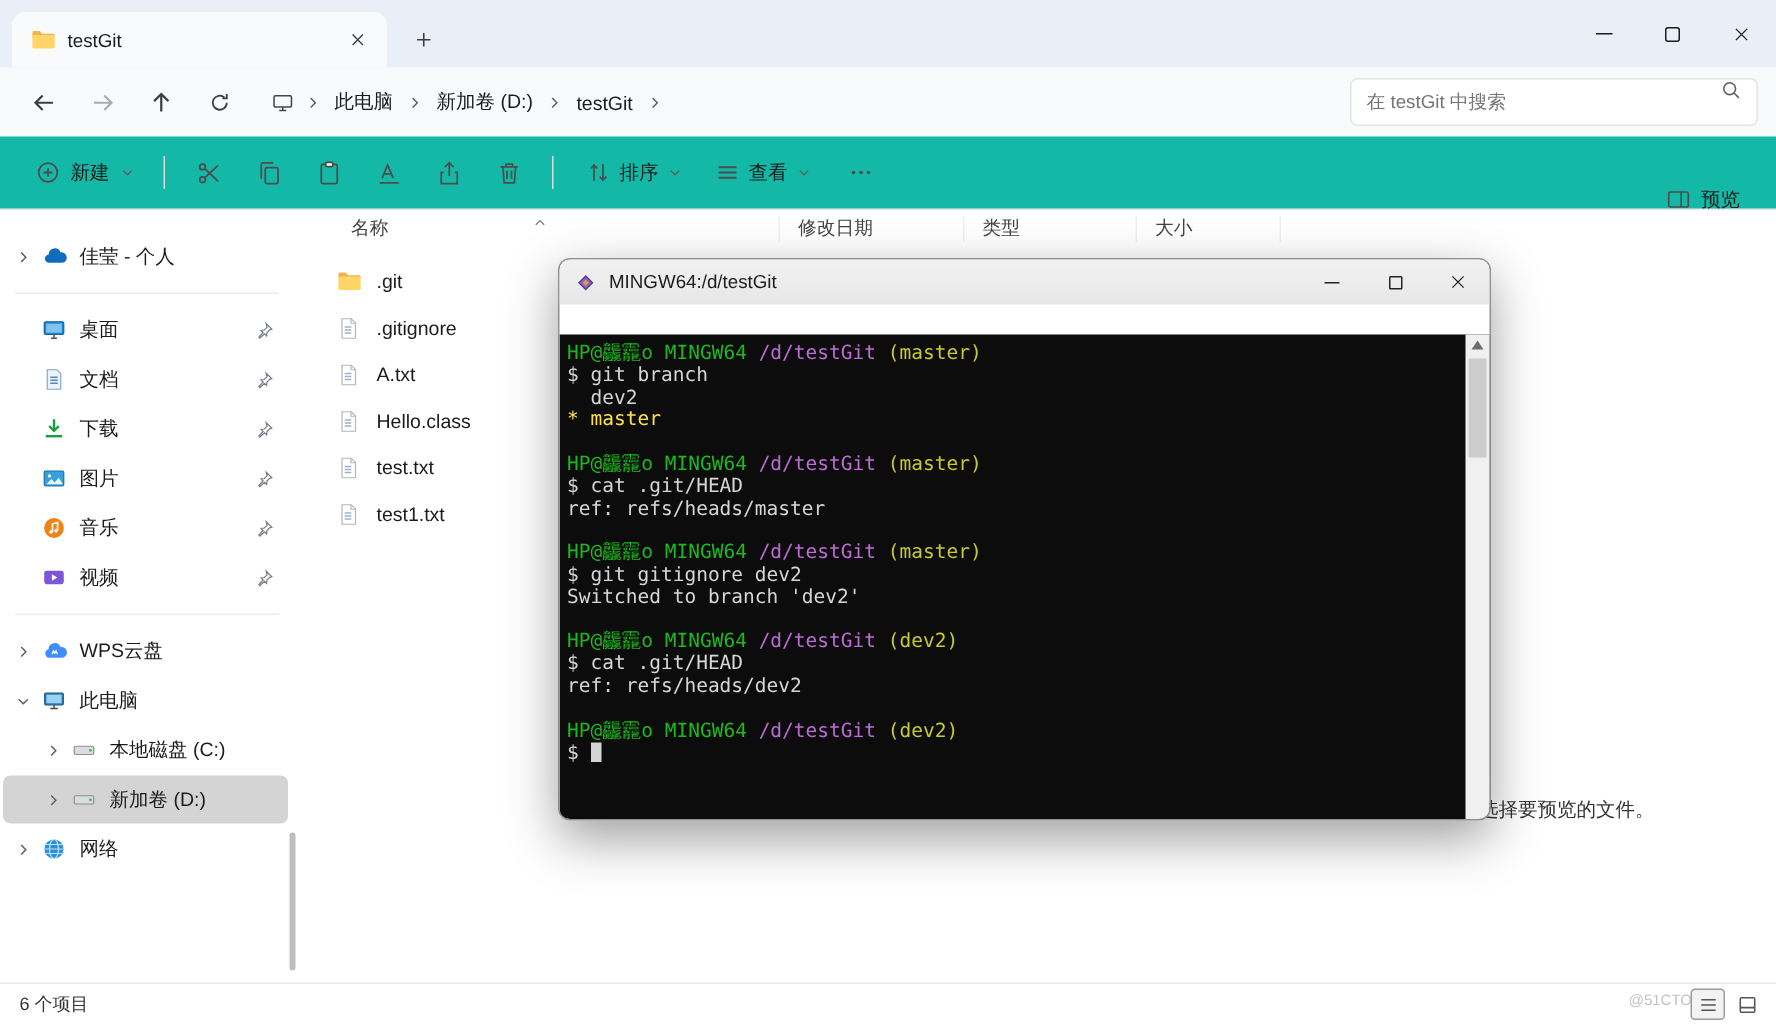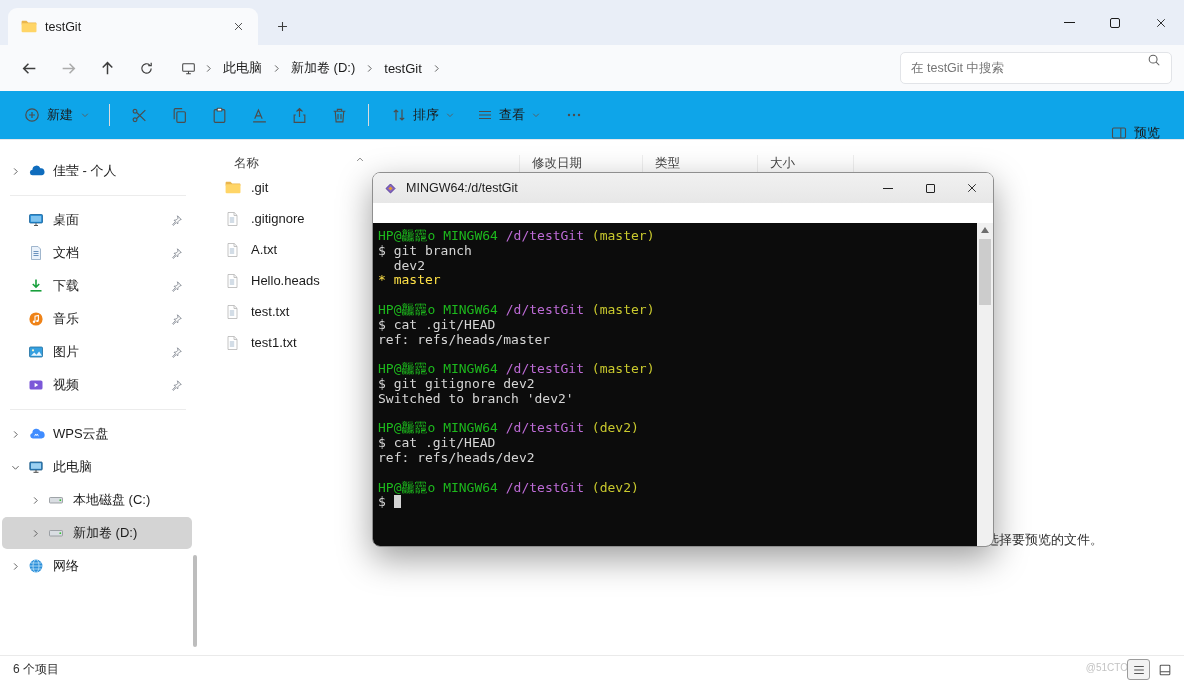--- a/index.html
+++ b/index.html
@@ -22,21 +22,21 @@
   .navbar{height:46px;background:#f9fafc;display:flex;align-items:center;padding:0 12px;}
   .nav-btn{width:34px;height:32px;display:flex;align-items:center;justify-content:center;border-radius:5px;margin-right:5px;flex-shrink:0;}
   .breadcrumb-bar{display:flex;align-items:center;margin-left:8px;font-size:13px;gap:1px;flex:1;min-width:0;}
   .bc-icon{display:flex;align-items:center;padding:0 5px;}
   .crumb{padding:5px 7px;border-radius:4px;white-space:nowrap;}
   .crumb-sep{display:flex;align-items:center;padding:0 1px;}
   .search-box{width:272px;height:32px;background:#fff;border:1px solid #e2e4e8;border-radius:5px;display:flex;padding:0 10px;margin-left:12px;flex-shrink:0;}
   .search-input{border:none;outline:none;flex:1;font-size:12.5px;color:#555;background:transparent;font-family:inherit;}
 
   
-  .toolbar{height:49px;background:#0ea5e9;border-bottom:1px solid #e6e8eb;display:flex;align-items:center;padding:0 14px;}
+  .toolbar{height:49px;background:#14b8a6;border-bottom:1px solid #e6e8eb;display:flex;align-items:center;padding:0 14px;}
   .tb-new{display:flex;align-items:center;gap:7px;padding:7px 10px;border-radius:5px;font-size:13px;}
   .tb-sep{width:1px;height:22px;background:#d9dcdf;margin:0 9px;}
   .tb-actions{display:flex;align-items:center;}
   .tb-icon{width:40px;height:34px;display:flex;align-items:center;justify-content:center;border-radius:5px;}
   .tb-drop{display:flex;align-items:center;gap:6px;padding:7px 9px;border-radius:5px;font-size:13px;margin-left:4px;}
   .tb-more{width:36px;height:34px;display:flex;align-items:center;justify-content:center;border-radius:5px;margin-left:6px;}
   .tb-preview{margin-left:auto;display:flex;align-items:center;gap:7px;font-size:13px;padding:7px 10px;border-radius:5px;margin-top:36px;}
 
   
   .content{height:515px;display:flex;position:relative;background:#fff;}
@@ -45,21 +45,21 @@
   .side-item.ind1{padding-left:24px;}
   .side-item.selected{background:#d4d4d4;}
   .chev{width:18px;height:18px;display:flex;align-items:center;justify-content:center;flex-shrink:0;}
   .s-icon{width:20px;display:flex;justify-content:center;margin:0 7px 0 2px;flex-shrink:0;}
   .s-label{white-space:nowrap;}
   .pin{margin-left:auto;margin-right:9px;opacity:.85;}
   .side-sep{height:1px;background:#ececec;margin:8px 14px 8px 10px;}
   .sb-thumb{position:absolute;right:3px;bottom:8px;width:4px;height:92px;background:#bdbdbd;border-radius:2px;}
 
   .filearea{flex:1;position:relative;padding-top:4px;min-width:0;}
-  .cols{display:flex;height:28px;align-items:flex-end;color:#444;font-size:12.5px;}
+  .cols{display:flex;height:28px;align-items:flex-start;color:#444;font-size:12.5px;}
   .colh{display:flex;align-items:center;position:relative;border-right:1px solid #efefef;}
   .colh.c0{width:320px;padding-left:34px;}
   .colh.c1{width:123px;padding-left:12px;}
   .colh.c2{width:115px;padding-left:12px;}
   .colh.c3{width:96px;padding-left:12px;}
   .sortmark{position:absolute;top:0px;left:50%;transform:translateX(-50%);}
   .frow{height:31px;display:flex;align-items:center;padding-left:22px;font-size:13px;}
   .f-icon{width:20px;margin-right:9px;display:flex;justify-content:center;}
   .preview-hint{position:absolute;left:986px;top:391px;font-size:13px;color:#333;z-index:5;white-space:nowrap;}
 
@@ -344,43 +344,43 @@
         <span class="pin">
           <svg viewBox="0 0 16 16" width="13" height="13">
             <path d="M9.2 2.2l4.6 4.6-1.8.5-2.2 2.2-.3 2.7-1.7-1.7L4 14l-.8-.8 3.5-3.8L5 7.7l2.7-.3 2.2-2.2z" fill="none" stroke="#5f6673" stroke-width="1"></path>
           </svg>
         </span>
       </div>
       <div class="side-item">
         <span class="chev"></span>
         <span class="s-icon">
           <svg viewBox="0 0 16 16" width="16" height="16">
+            <rect x="1.5" y="3" width="13" height="10" rx="1" fill="#36a0e0" stroke="#1f6f9e" stroke-width=".8"></rect>
+            <circle cx="5" cy="6.3" r="1.1" fill="#fff8c9"></circle>
+            <path d="M3 11.8l3.2-3.4 2.3 2.3 2.6-3.2 2.9 4.3z" fill="#e9f6ff"></path>
+          </svg>
+        </span>
+        <span class="s-label">图片</span>
+        <span class="pin">
+          <svg viewBox="0 0 16 16" width="13" height="13">
+            <path d="M9.2 2.2l4.6 4.6-1.8.5-2.2 2.2-.3 2.7-1.7-1.7L4 14l-.8-.8 3.5-3.8L5 7.7l2.7-.3 2.2-2.2z" fill="none" stroke="#5f6673" stroke-width="1"></path>
+          </svg>
+        </span>
+      </div>
+      <div class="side-item">
+        <span class="chev"></span>
+        <span class="s-icon">
+          <svg viewBox="0 0 16 16" width="16" height="16">
             <circle cx="8" cy="8" r="6.6" fill="#ef8318"></circle>
             <path d="M7 10.6V5.2l3.4-.8v5.4" fill="none" stroke="#fff" stroke-width="1.1"></path>
             <circle cx="6" cy="10.7" r="1.2" fill="#fff"></circle>
             <circle cx="9.4" cy="9.9" r="1.2" fill="#fff"></circle>
           </svg>
         </span>
         <span class="s-label">音乐</span>
-        <span class="pin">
-          <svg viewBox="0 0 16 16" width="13" height="13">
-            <path d="M9.2 2.2l4.6 4.6-1.8.5-2.2 2.2-.3 2.7-1.7-1.7L4 14l-.8-.8 3.5-3.8L5 7.7l2.7-.3 2.2-2.2z" fill="none" stroke="#5f6673" stroke-width="1"></path>
-          </svg>
-        </span>
-      </div>
-      <div class="side-item">
-        <span class="chev"></span>
-        <span class="s-icon">
-          <svg viewBox="0 0 16 16" width="16" height="16">
-            <rect x="1.5" y="3" width="13" height="10" rx="1" fill="#36a0e0" stroke="#1f6f9e" stroke-width=".8"></rect>
-            <circle cx="5" cy="6.3" r="1.1" fill="#fff8c9"></circle>
-            <path d="M3 11.8l3.2-3.4 2.3 2.3 2.6-3.2 2.9 4.3z" fill="#e9f6ff"></path>
-          </svg>
-        </span>
-        <span class="s-label">图片</span>
         <span class="pin">
           <svg viewBox="0 0 16 16" width="13" height="13">
             <path d="M9.2 2.2l4.6 4.6-1.8.5-2.2 2.2-.3 2.7-1.7-1.7L4 14l-.8-.8 3.5-3.8L5 7.7l2.7-.3 2.2-2.2z" fill="none" stroke="#5f6673" stroke-width="1"></path>
           </svg>
         </span>
       </div>
       <div class="side-item">
         <span class="chev"></span>
         <span class="s-icon">
           <svg viewBox="0 0 16 16" width="16" height="16">
@@ -521,21 +521,21 @@
           <span>A.txt</span>
         </div>
         <div class="frow">
           <span class="f-icon">
             <svg viewBox="0 0 16 16" width="16" height="16">
               <path d="M4 1.5h6.2L13 4.3V14.5H4z" fill="#fff" stroke="#b5b5b5" stroke-width="0.8"></path>
               <path d="M10 1.5v3h3" fill="none" stroke="#b5b5b5" stroke-width="0.8"></path>
               <path d="M5.8 7h4.4M5.8 9h4.4M5.8 11h4.4" stroke="#9db3c8" stroke-width="0.9"></path>
             </svg>
           </span>
-          <span>Hello.heads</span>
+          <span>Hello.class</span>
         </div>
         <div class="frow">
           <span class="f-icon">
             <svg viewBox="0 0 16 16" width="16" height="16">
               <path d="M4 1.5h6.2L13 4.3V14.5H4z" fill="#fff" stroke="#b5b5b5" stroke-width="0.8"></path>
               <path d="M10 1.5v3h3" fill="none" stroke="#b5b5b5" stroke-width="0.8"></path>
               <path d="M5.8 7h4.4M5.8 9h4.4M5.8 11h4.4" stroke="#9db3c8" stroke-width="0.9"></path>
             </svg>
           </span>
           <span>test.txt</span>

